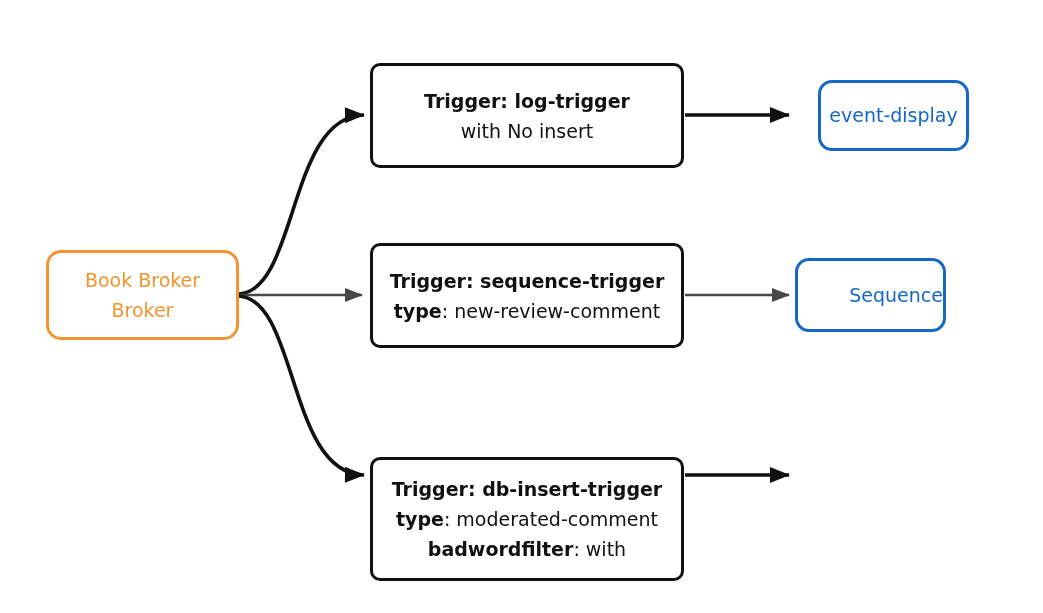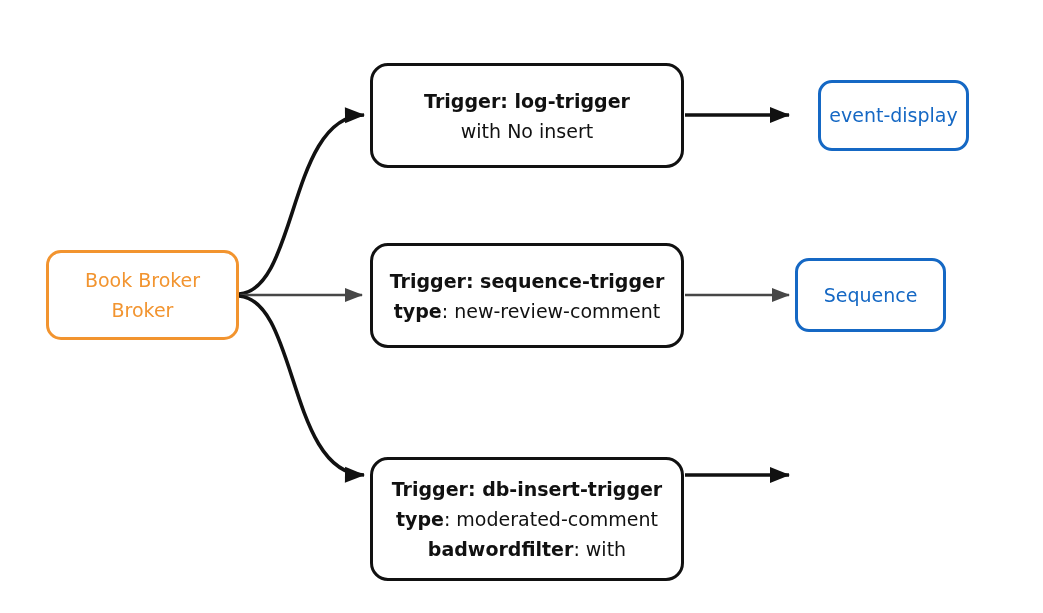--- a/index.html
+++ b/index.html
@@ -41,40 +41,40 @@
   }
   .node.broker {
     left: 46px; top: 250px;
     width: 193px; height: 90px;
     border: 3px solid var(--broker-orange);
     border-radius: 15px;
     color: var(--broker-orange);
   }
   .node.trigger {
     border: 3px solid #111111;
-    border-radius: 18px;
+    border-radius: 10px;
     left: 370px;
     width: 314px;
   }
   .node.trigger.t1 { top: 63px;  height: 105px; }
   .node.trigger.t2 { top: 243px; height: 105px; }
   .node.trigger.t3 { top: 413px; height: 124px; margin-top: 44px; }
   .t-title { font-weight: bold; }
   .t-row b { font-weight: bold; }
 
   .node.sink {
     left: 795px;
     width: 151px;
     border: 3px solid var(--sink-blue);
     border-radius: 14px;
     color: var(--sink-blue);
     line-height: 29px;
   }
   .node.sink.s1 { top: 80px;  height: 71px; margin-left: 23px; }
-  .node.sink.s2 { top: 258px; height: 74px; }
+  .node.sink.s2 { top: 258px; height: 74px; align-items: flex-end; }
   .node.sink.s3 { top: 437px; height: 78px; }
 </style>
 </head>
 <body>
 
 <div class="stage">
 
   <svg class="edges" viewBox="0 0 1043 613" xmlns="http://www.w3.org/2000/svg">
     <defs>
       <marker id="ah-black" markerUnits="userSpaceOnUse" markerWidth="24" markerHeight="20" viewBox="0 0 24 20" refX="21" refY="10" orient="auto">

